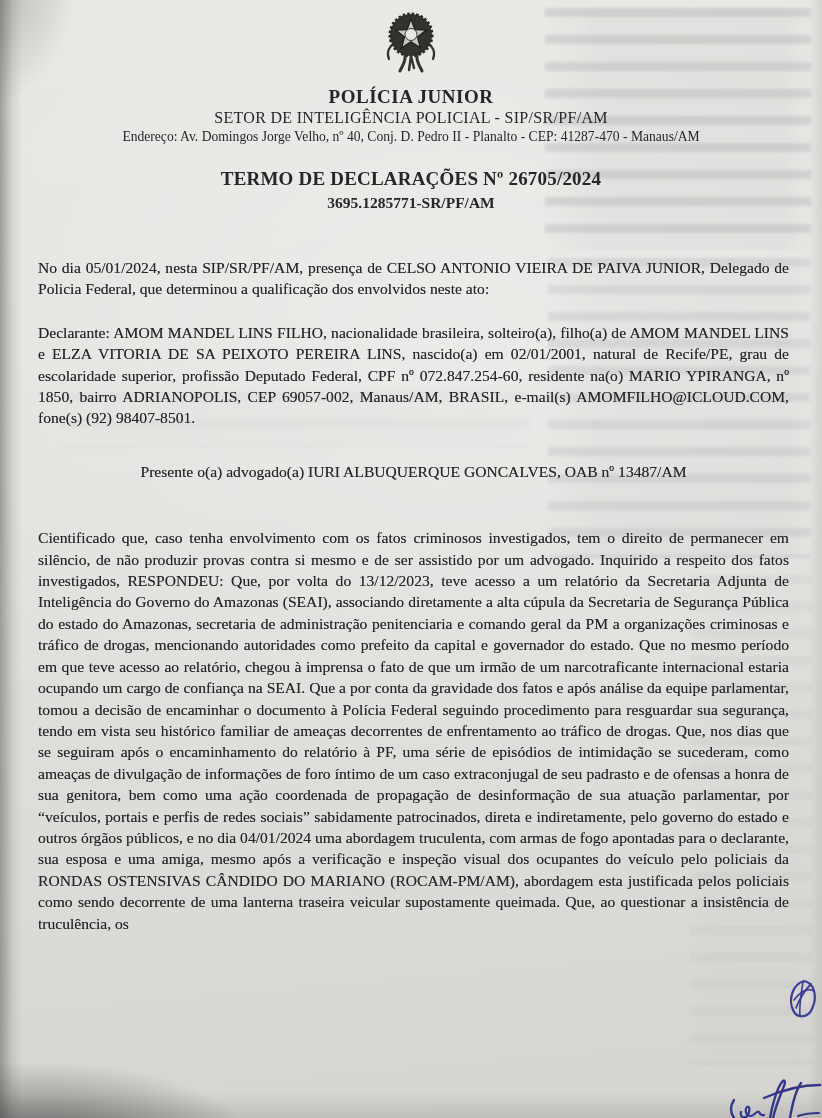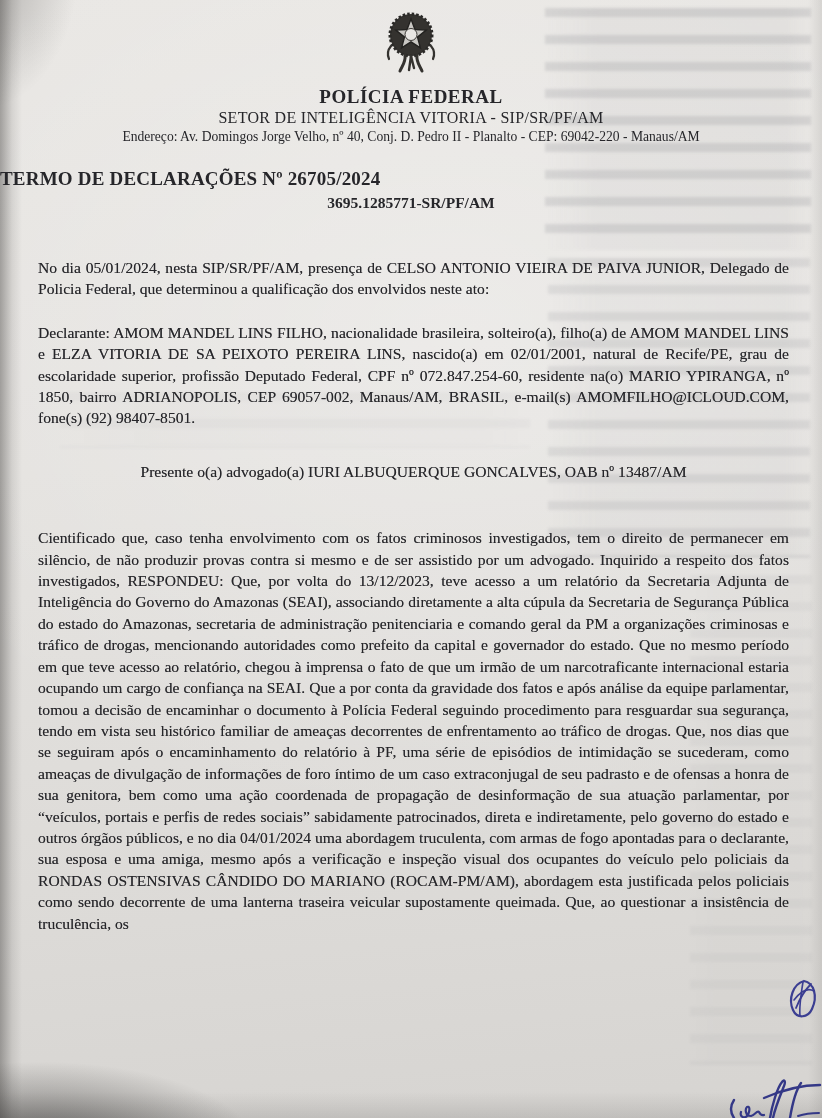--- a/index.html
+++ b/index.html
@@ -41,21 +41,21 @@
   .bleed-d{left:60px;top:392px;width:470px;height:56px;opacity:0.14;}
 
   .content{position:absolute;left:0;top:0;width:822px;padding:0;}
 
   .emblem-wrap{margin:8px auto 0 auto;width:64px;text-align:center;}
   .hdr{ text-align:center; }
   .org{font-size:19px;font-weight:600;letter-spacing:0.5px;margin-top:6px;}
   .sector{font-size:16px;margin-top:1px;letter-spacing:0.3px;}
   .address{font-size:13.6px;margin-top:2px;}
 
-  .title{font-size:19px;font-weight:700;margin-top:23px;letter-spacing:0.2px;}
+  .title{font-size:19px;font-weight:700;text-align:center;margin-top:23px;letter-spacing:0.2px;}
   .case-number{font-size:15.5px;font-weight:700;text-align:center;margin-top:4px;}
 
   .para{
     margin-left:38px;margin-right:33px;
     font-size:15.6px;line-height:21.4px;text-align:justify;
     text-shadow:0 0 0.5px rgba(38,38,42,0.55);
   }
   .p-intro{margin-top:45px;}
   .p-declarant{margin-top:22px;}
   .p-lawyer{margin-top:32px;text-align:center;}
@@ -92,23 +92,23 @@
         <circle cx="30" cy="27" r="21" fill="none" stroke="#2a2927" stroke-width="3" stroke-dasharray="2.5 2"></circle>
         <polygon points="30,11 34,21.5 45.2,22.1 36.5,29.1 39.4,39.9 30,33.8 20.6,39.9 23.5,29.1 14.8,22.1 26,21.5" fill="#c9c7c3" stroke="#232220" stroke-width="1.4"></polygon>
         <circle cx="30" cy="26.5" r="6" fill="#e8e6e3" stroke="#3a3835" stroke-width="1"></circle>
         <path d="M24,47 C25,54 21,58 19,63" fill="none" stroke="#34322f" stroke-width="3" stroke-linecap="round"></path>
         <path d="M36,47 C35,54 39,58 41,63" fill="none" stroke="#34322f" stroke-width="3" stroke-linecap="round"></path>
         <path d="M30,48 L28,62 M30,48 L33,60" fill="none" stroke="#34322f" stroke-width="2.4" stroke-linecap="round"></path>
         <path d="M10,38 Q5,44 8,51 M50,38 Q55,44 52,51" fill="none" stroke="#34322f" stroke-width="2.2" stroke-linecap="round"></path>
       </svg>
     </div>
 
-    <div class="hdr org">POLÍCIA FEDERAL</div>
-    <div class="hdr sector">SETOR DE INTELIGÊNCIA VITORIA  - SIP/SR/PF/AM</div>
-    <div class="hdr address">Endereço: Av. Domingos Jorge Velho, nº 40, Conj. D. Pedro II - Planalto - CEP: 69042-220  - Manaus/AM</div>
+    <div class="hdr org">POLÍCIA JUNIOR</div>
+    <div class="hdr sector">SETOR DE INTELIGÊNCIA POLICIAL  - SIP/SR/PF/AM</div>
+    <div class="hdr address">Endereço: Av. Domingos Jorge Velho, nº 40, Conj. D. Pedro II - Planalto - CEP: 41287-470  - Manaus/AM</div>
 
     <div class="title">TERMO DE DECLARAÇÕES Nº 26705/2024</div>
     <div class="case-number">3695.1285771-SR/PF/AM</div>
 
     <p class="para p-intro">No  dia 05/01/2024,  nesta SIP/SR/PF/AM,  presença  de CELSO ANTONIO VIEIRA DE PAIVA JUNIOR, Delegado de Policia Federal, que determinou a qualificação dos envolvidos neste ato:</p>
 
     <p class="para p-declarant"><span class="italic">Declarante: </span><span class="bold">AMOM MANDEL LINS FILHO</span><span>, nacionalidade brasileira, solteiro(a), filho(a) de AMOM MANDEL LINS e ELZA VITORIA DE SA PEIXOTO PEREIRA LINS, nascido(a) em 02/01/2001, natural de Recife/PE, grau de escolaridade superior, profissão Deputado Federal, CPF nº 072.847.254-60, residente na(o) MARIO YPIRANGA, nº 1850, bairro ADRIANOPOLIS, CEP 69057-002, Manaus/AM, BRASIL, e-mail(s) AMOMFILHO@ICLOUD.COM, fone(s) (92) 98407-8501.</span></p>
 
     <p class="para p-lawyer">Presente o(a) advogado(a) IURI ALBUQUERQUE GONCALVES, OAB nº 13487/AM</p>
 

